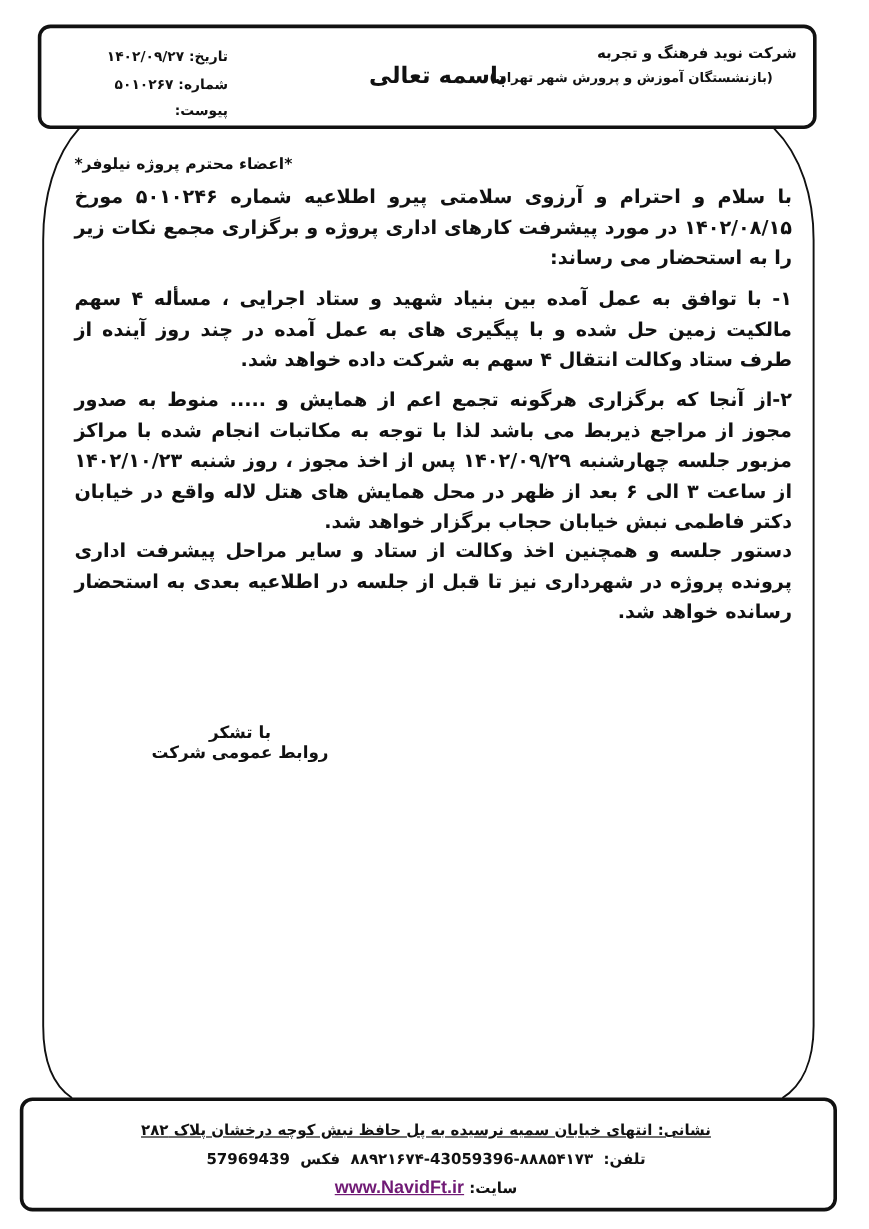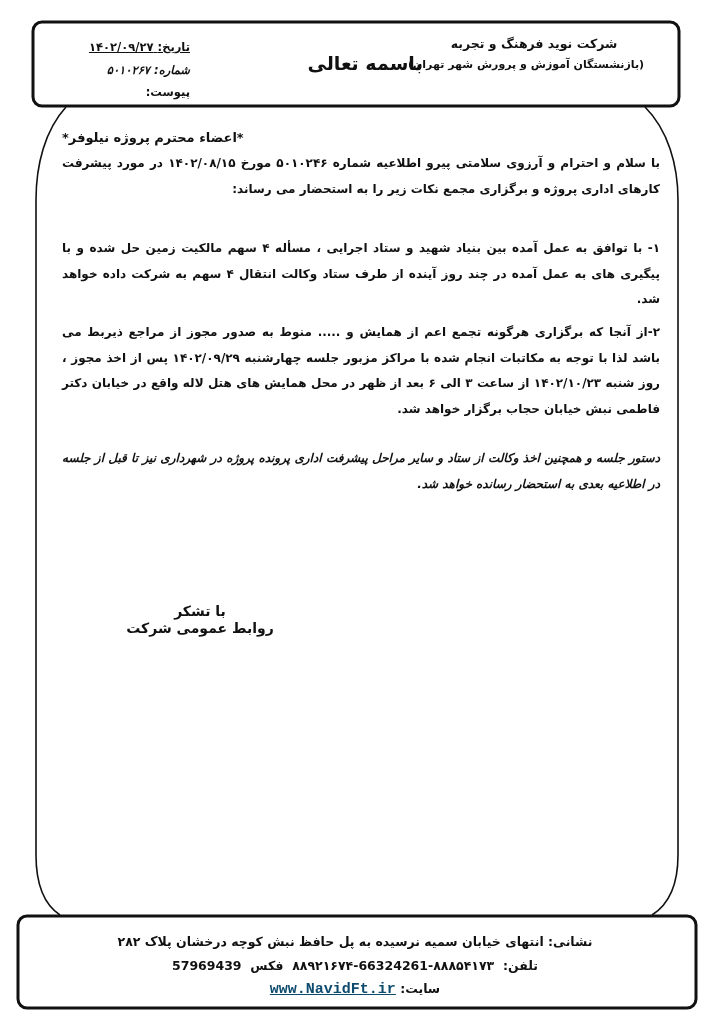--- a/index.html
+++ b/index.html
@@ -5,47 +5,47 @@
     html, body { margin: 0; padding: 0; background: #ffffff; }
     body {
       width: 724px; height: 1024px; position: relative; overflow: hidden;
       font-family: "DejaVu Sans", sans-serif; color: #111;
     }
     .frame-svg { position: absolute; left: 0; top: 0; width: 724px; height: 1024px; }
     .abs { position: absolute; }
     .rtl { direction: rtl; unicode-bidi: plaintext; }
 
     
-    .company-name { right: 60px; top: 36px; width: 260px; text-align: center; font-size: 12.5px; font-weight: bold; }
+    .company-name { right: 60px; top: 36px; width: 260px; font-size: 12.5px; font-weight: bold; }
     .company-sub  { right: 48px; top: 58px; width: 300px; text-align: center; font-size: 11px; font-weight: bold; }
     .basmala { left: 280px; top: 36px; width: 170px; text-align: center; font-size: 19px; font-weight: bold; margin-top: 16px; }
     .meta-line { left: 80px; width: 110px; font-size: 11.5px; font-weight: bold; text-align: right; direction: rtl; }
-    .meta-date { top: 40px; text-decoration: underline; }
-    .meta-number { top: 63px; font-style: italic; }
+    .meta-date { top: 40px; }
+    .meta-number { top: 63px; }
     .meta-attach { top: 85px; }
 
     
-    .content { left: 62px; width: 598px; direction: rtl; text-align: right; font-weight: bold; font-size: 12px; line-height: 25.5px; }
+    .content { left: 62px; width: 598px; direction: rtl; text-align: right; font-weight: bold; font-size: 16px; line-height: 25.5px; }
     .salutation { top: 125px; text-align: left; font-size: 13px; }
     .intro { top: 151px; text-align: justify; text-align-last: right; }
     .item1 { top: 236px; text-align: justify; text-align-last: right; }
     .item2 { top: 320px; text-align: justify; text-align-last: right; }
-    .item3 { top: 446px; text-align: justify; text-align-last: right; font-style: italic; }
+    .item3 { top: 446px; text-align: justify; text-align-last: right; }
     .content p { margin: 0; }
 
     .closing { left: 120px; width: 160px; text-align: center; font-weight: bold; font-size: 14px; direction: rtl; }
     .thanks { top: 592px; margin-top: 11px; }
     .signature { top: 620px; }
 
     
     .footer-line { left: 60px; width: 590px; text-align: center; direction: rtl; font-weight: bold; font-size: 12.5px; }
-    .footer-address { top: 934px; }
+    .footer-address { top: 934px; text-decoration: underline; }
     .footer-phone { top: 958px; }
     .footer-site { top: 981px; }
-    .site-link { font-family: Liberation Mono, monospace; font-size: 15px; text-decoration: underline; color: #0c4a6e; }
+    .site-link { font-family: Liberation Sans, sans-serif; font-size: 15px; text-decoration: underline; color: #701a75; }
   </style>
 </head>
 <body>
 
 <svg class="frame-svg" viewBox="0 0 724 1024" xmlns="http://www.w3.org/2000/svg">
 
   <rect x="33" y="22" width="646" height="84" rx="9" ry="9" fill="none" stroke="#111" stroke-width="3"></rect>
 
   <path d="M 66 107 C 45 130, 36 165, 36 200 L 36 855 C 36 885, 45 905, 60 915
            M 645 107 C 668 130, 678 165, 678 200 L 678 855 C 678 885, 668 905, 652 915" fill="none" stroke="#111" stroke-width="1.6"></path>
@@ -82,20 +82,20 @@
 <div class="abs content item3">
     <p>دستور جلسه و همچنین اخذ وکالت از ستاد و سایر مراحل پیشرفت اداری پرونده پروژه در شهرداری نیز تا قبل از جلسه در اطلاعیه بعدی به استحضار رسانده خواهد شد.</p>
   </div>
 
 <div class="abs closing thanks">با تشکر</div>
 <div class="abs closing signature">روابط عمومی شرکت</div>
 
 <div class="abs footer-line footer-address">نشانی: انتهای خیابان سمیه نرسیده به پل حافظ نبش کوچه درخشان پلاک ۲۸۲</div>
 <div class="abs footer-line footer-phone">
   <span>تلفن:</span>&nbsp;
-  <span>۸۸۸۵۴۱۷۳-66324261-۸۸۹۲۱۶۷۴</span>&nbsp;
+  <span>۸۸۸۵۴۱۷۳-43059396-۸۸۹۲۱۶۷۴</span>&nbsp;
   <span>فکس</span>&nbsp;
   <span>57969439</span>
 </div>
 <div class="abs footer-line footer-site">
   <span>سایت:</span>
   <span class="site-link" dir="ltr">www.NavidFt.ir</span>
 </div>
 
 </body></html>

